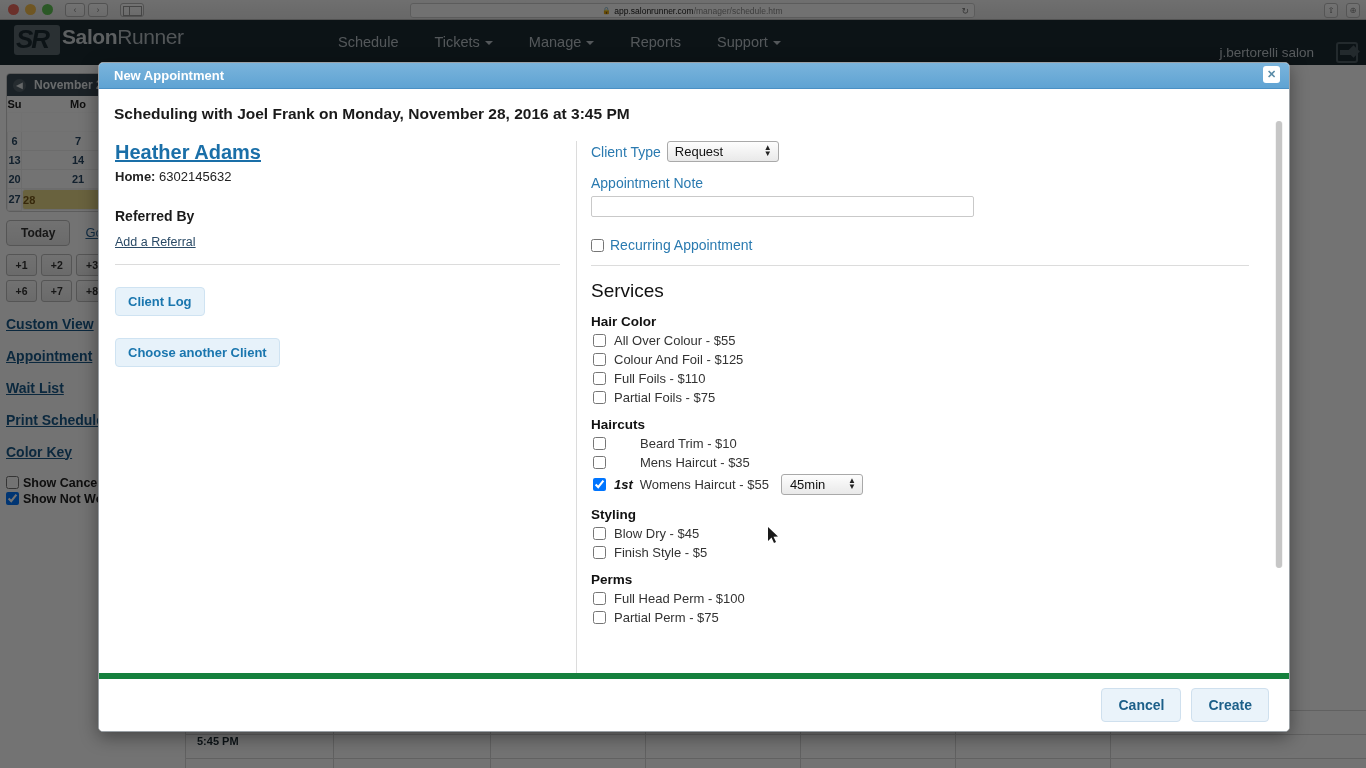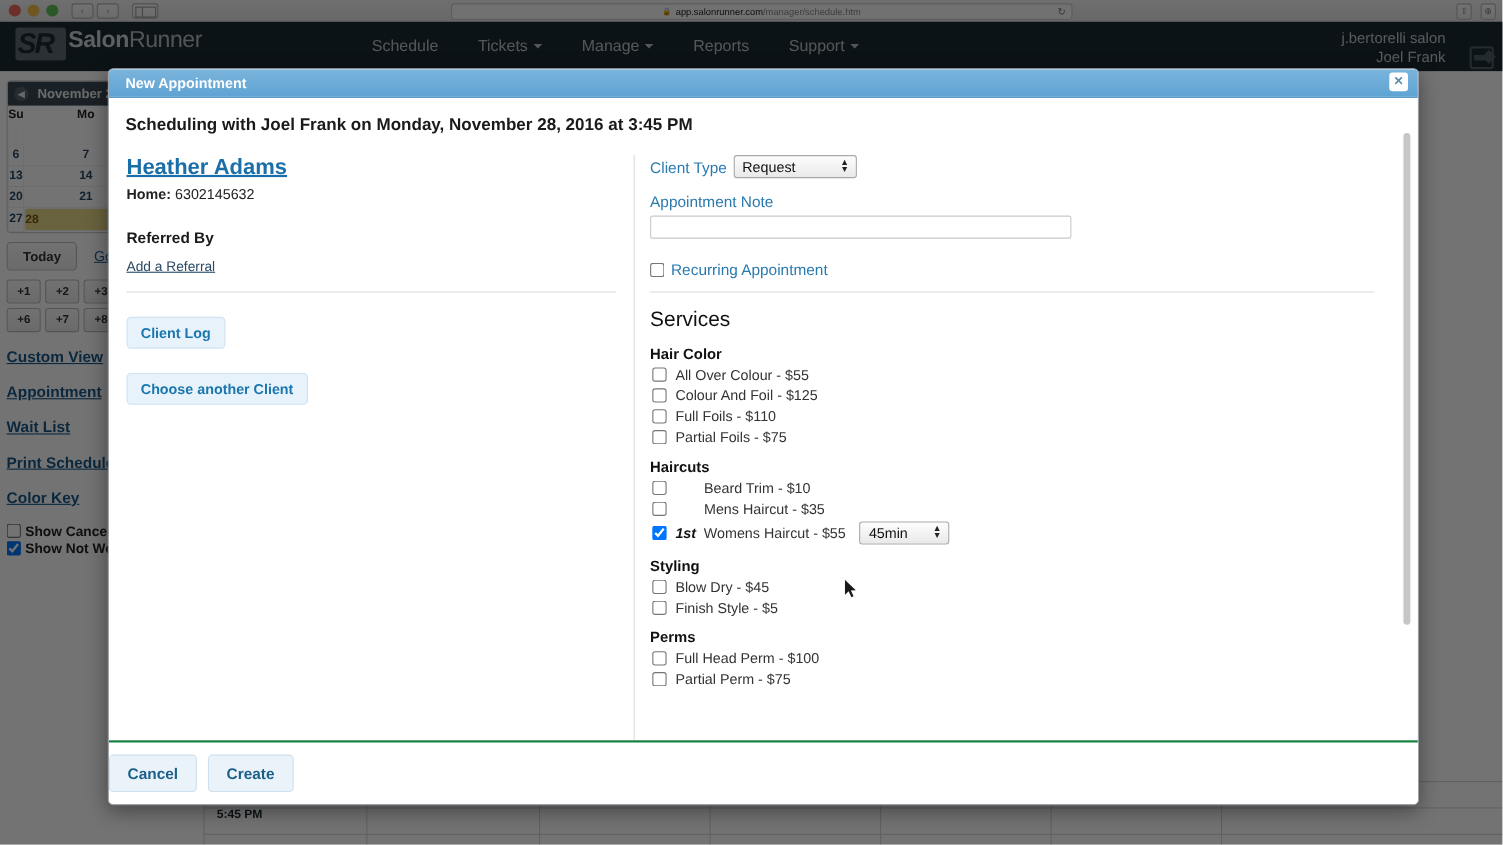--- a/index.html
+++ b/index.html
@@ -83,21 +83,21 @@
     display: flex; align-items: center; gap: 0px;
   }
   .nav-item {
     color: #b9c2c7; font-size: 14.5px; padding: 0 18px; cursor: pointer;
     line-height: 45px;
   }
   .caret { display:inline-block; margin-left:5px; border-left:4px solid transparent;
     border-right:4px solid transparent; border-top:4px solid #b9c2c7;
     vertical-align: middle; }
   .hdr-right {
-    position: absolute; right: 52px; top: 6px; text-align: right;
+    position: absolute; right: 52px; top: 24px; text-align: right;
     color: #c2cacf; font-size: 13.5px; line-height: 17px;
   }
   .logout-icon {
     position: absolute; right: 8px; top: 22px; width: 22px; height: 21px;
     border: 2px solid #4f5d64; border-radius: 3px;
   }
   .logout-icon::after {
     content:""; position:absolute; left:2px; top:6px; width:12px; height:5px;
     background:#4f5d64;
   }
@@ -251,22 +251,22 @@
     margin-left: 12px; height: 21px; border:1px solid #a9a9a9; border-radius:3px;
     background: linear-gradient(#fdfdfd,#e9e9e9); font-size:13px; color:#111;
     padding: 0 24px 0 8px; position: relative; display:inline-flex; align-items:center;
     min-width: 82px; cursor: pointer;
   }
   .dur-sel .arrows { position:absolute; right:6px; top:3px; display:flex; flex-direction:column;
     line-height:6px; font-size:8px; color:#222; }
 
   .modal-footer {
     position: absolute; left: 0; bottom: 0; width: 100%; height: 58px;
-    border-top: 2px solid #15803d; background: #fff;
-    display: flex; align-items: center; justify-content: flex-start; padding-right: 20px; gap: 10px;
+    border-top: 6px solid #15803d; background: #fff;
+    display: flex; align-items: center; justify-content: flex-end; padding-right: 20px; gap: 10px;
   }
   .foot-btn {
     background: #eaf3fa; border: 1px solid #cfe0ee; border-radius: 4px;
     color: #1c5f89; font-size: 14px; font-weight: bold; padding: 8px 16px; cursor: pointer;
   }
 
   
   .mscroll {
     position: absolute; right: 6px; top: 32px; width: 8px; height: 447px;
     background: #f3f3f3; border-radius: 4px;

